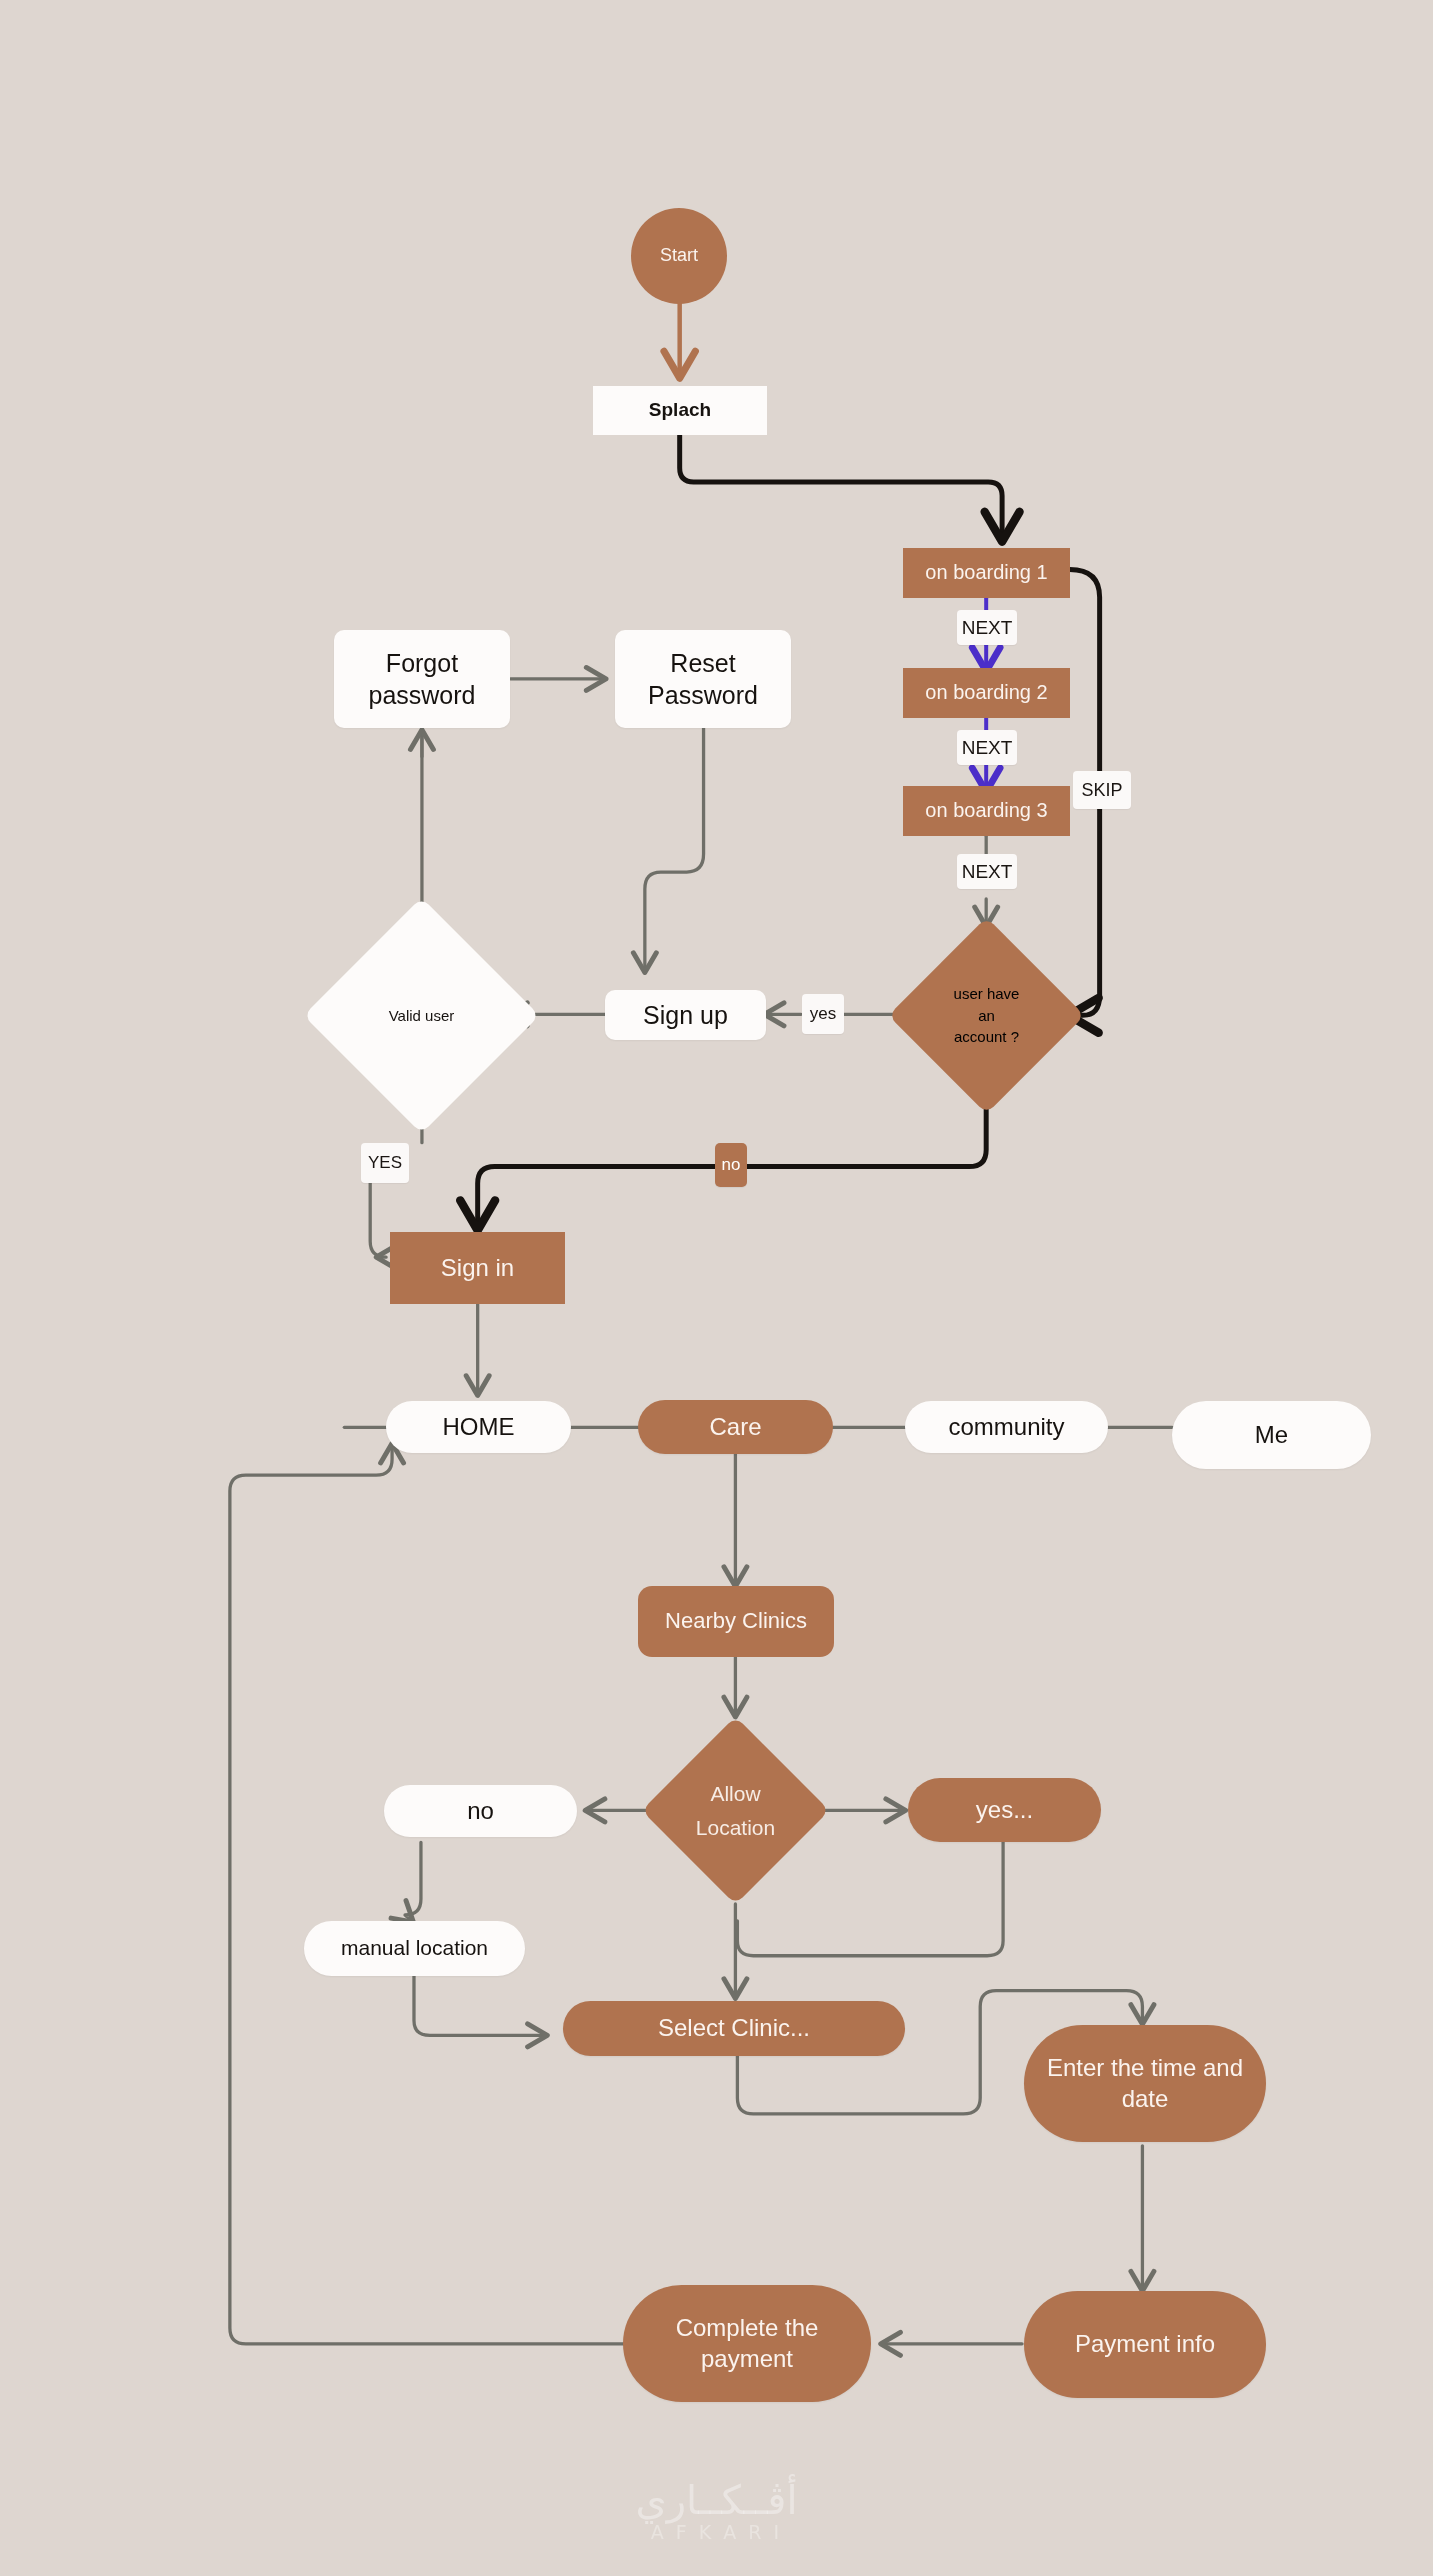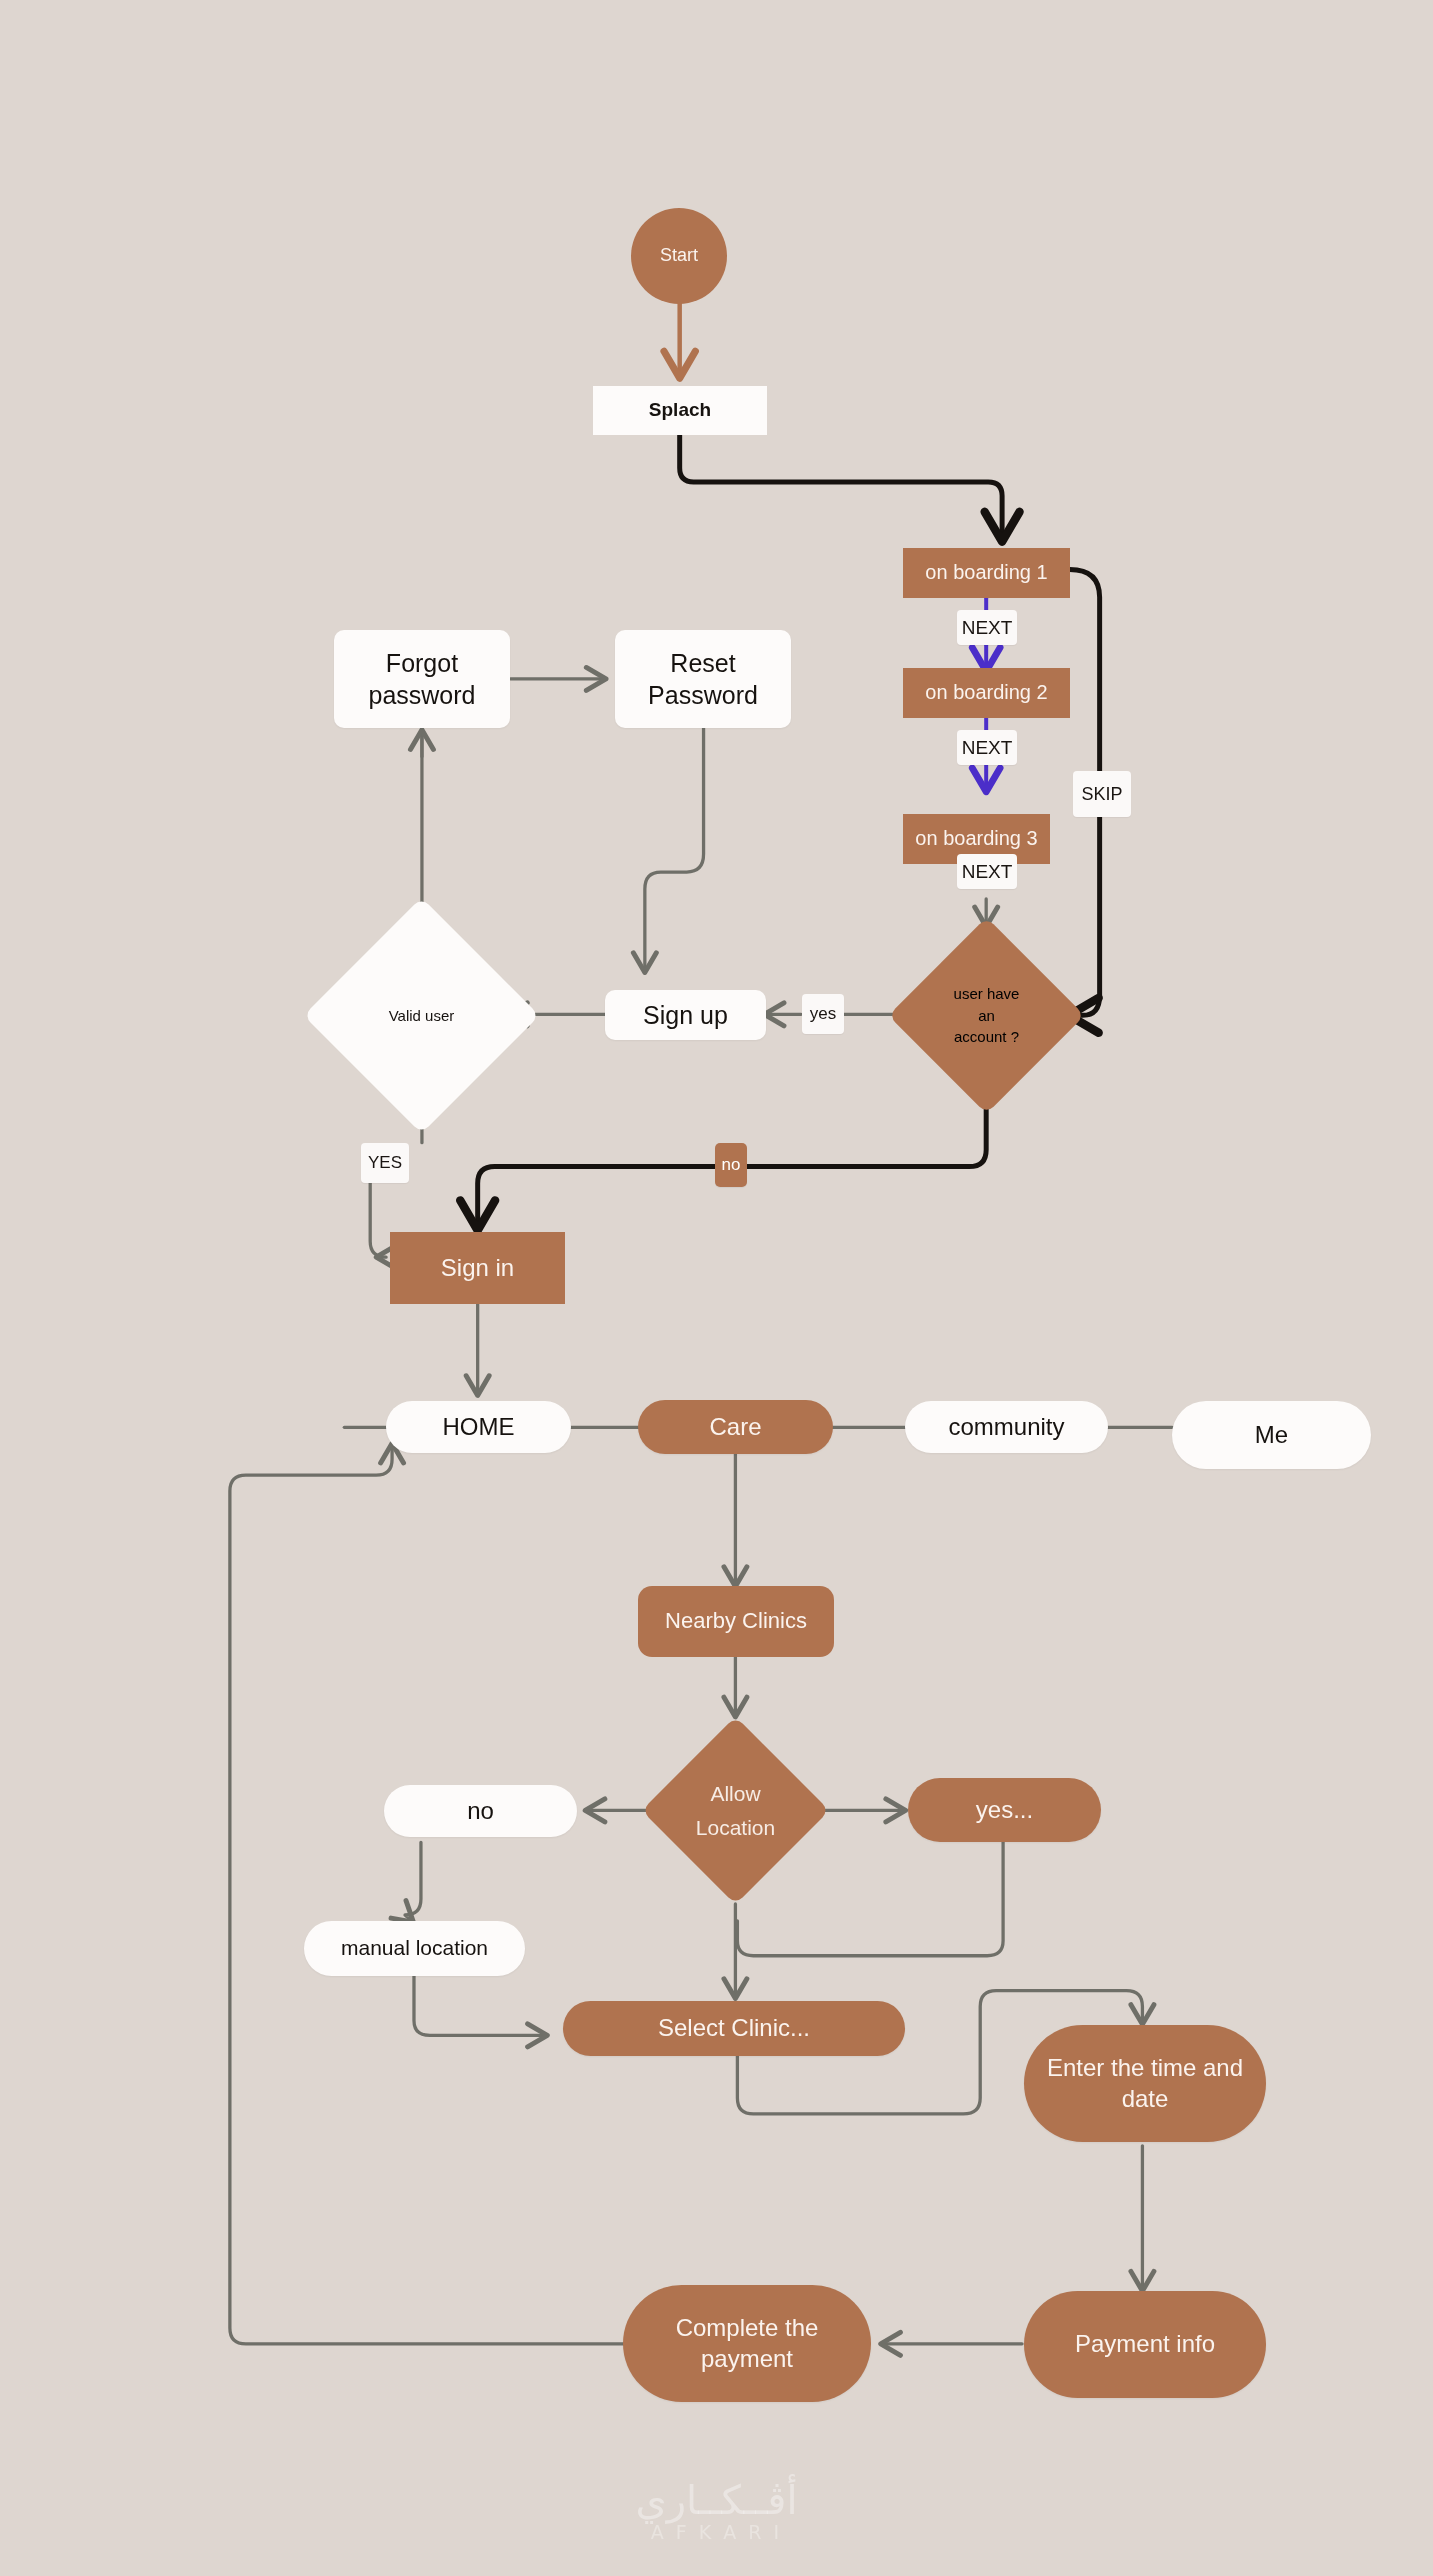--- a/index.html
+++ b/index.html
@@ -145,29 +145,29 @@
   </div>
 
   <div class="node rect brown" style="left:903px;top:668px;width:167px;height:50px;">
     <span class="n-text" style="font-size:20px;">on boarding 2</span>
   </div>
 
   <div class="lbl" style="left:957px;top:730px;width:60px;height:35px;">
     <span style="font-size:19px;">NEXT</span>
   </div>
 
-  <div class="node rect brown" style="left:903px;top:814px;width:147px;height:50px;">
+  <div class="node rect brown" style="left:903px;top:786px;width:167px;height:50px;">
     <span class="n-text" style="font-size:20px;">on boarding 3</span>
   </div>
 
   <div class="lbl" style="left:957px;top:854px;width:60px;height:35px;">
     <span style="font-size:19px;">NEXT</span>
   </div>
 
-  <div class="lbl" style="left:1073px;top:771px;width:58px;height:46px;">
+  <div class="lbl" style="left:1073px;top:771px;width:58px;height:38px;">
     <span style="font-size:18px;">SKIP</span>
   </div>
 
   <div class="diamond" style="left:917px;top:946px;width:139px;height:139px;">
     <div class="dshape brown"></div>
     <span class="dlabel" style="font-size:15px;color:#000000;width:129px;">user have
 an
 account ?</span>
   </div>
 

